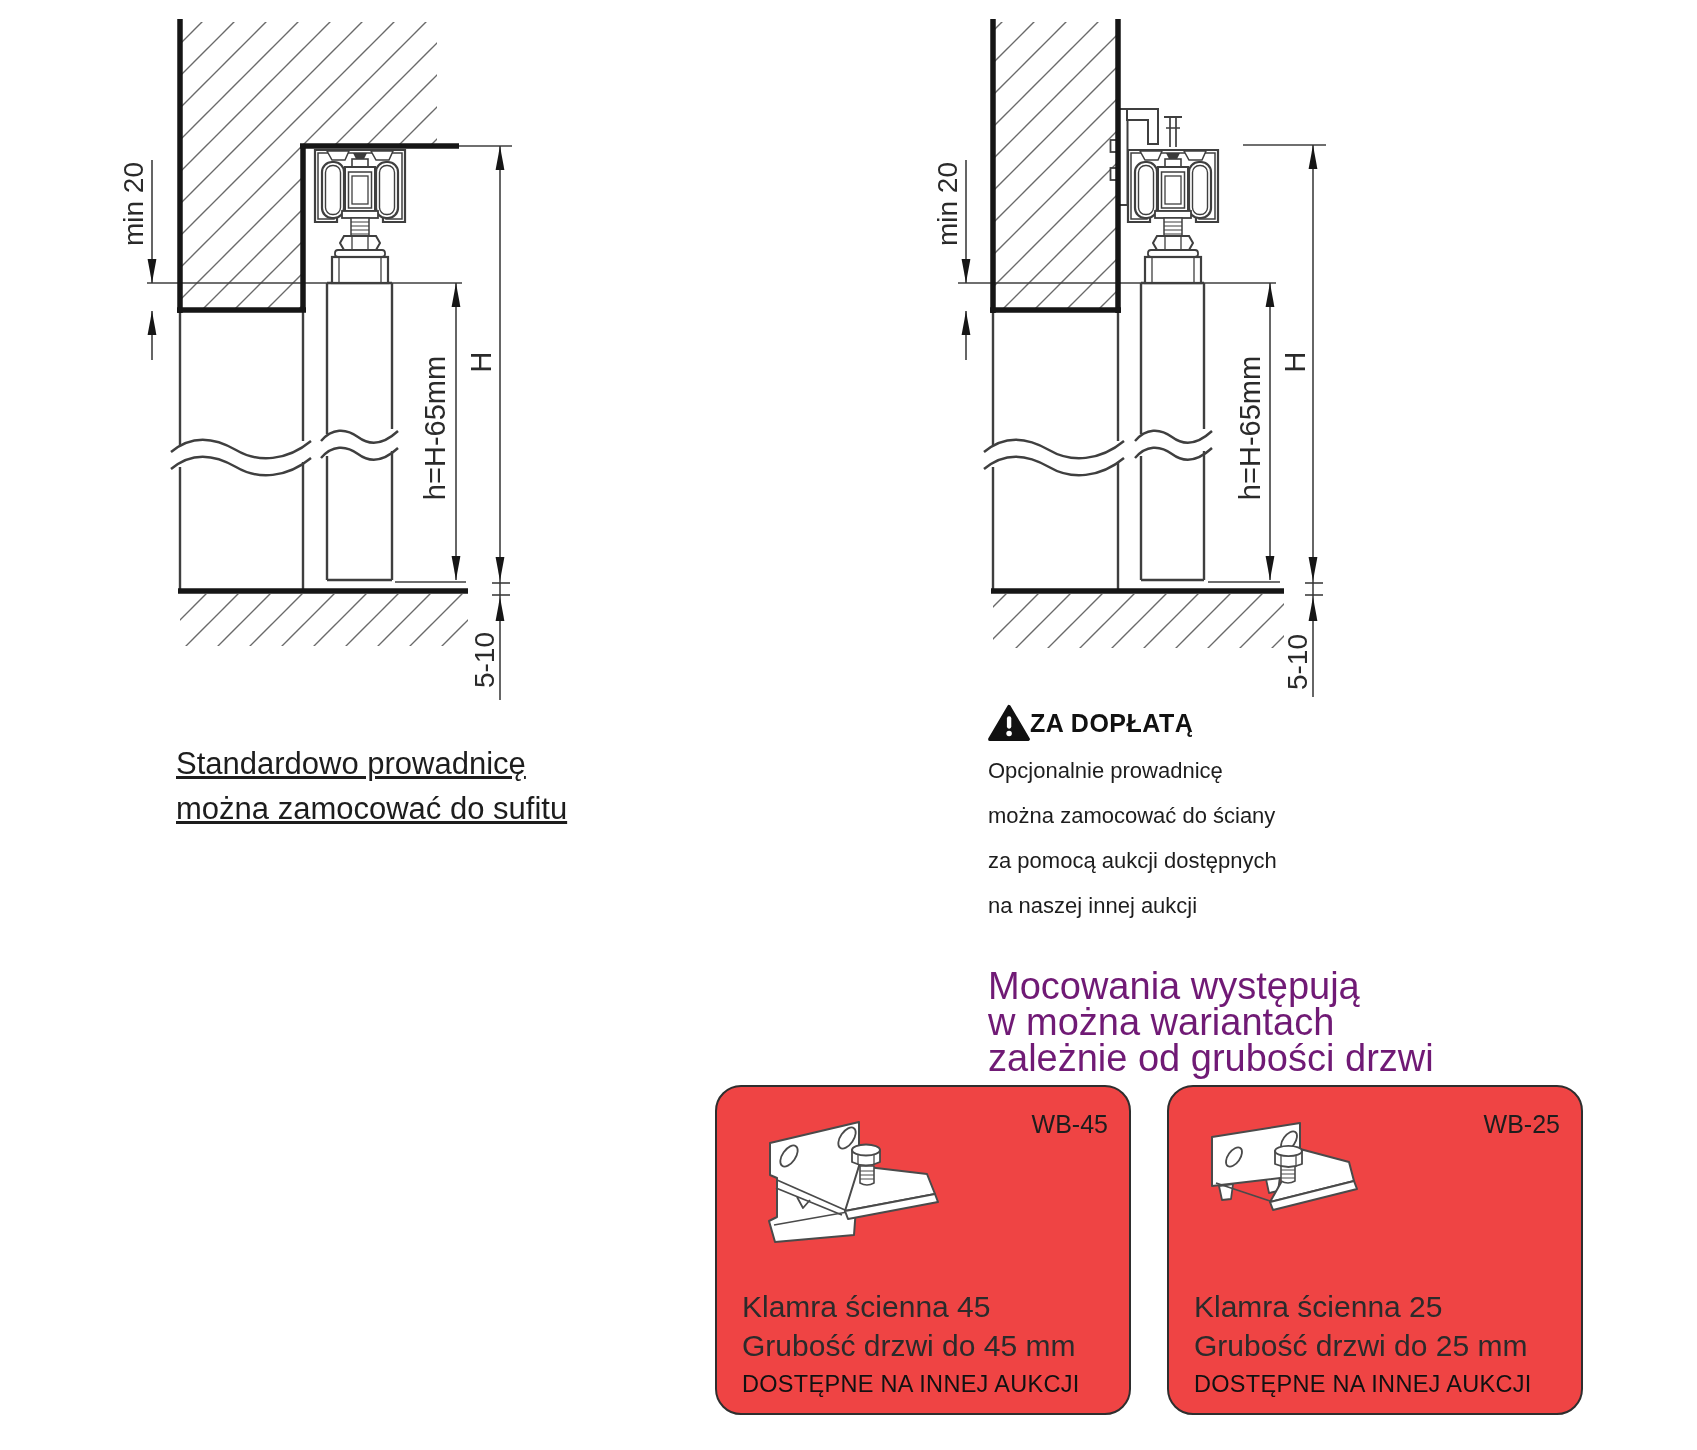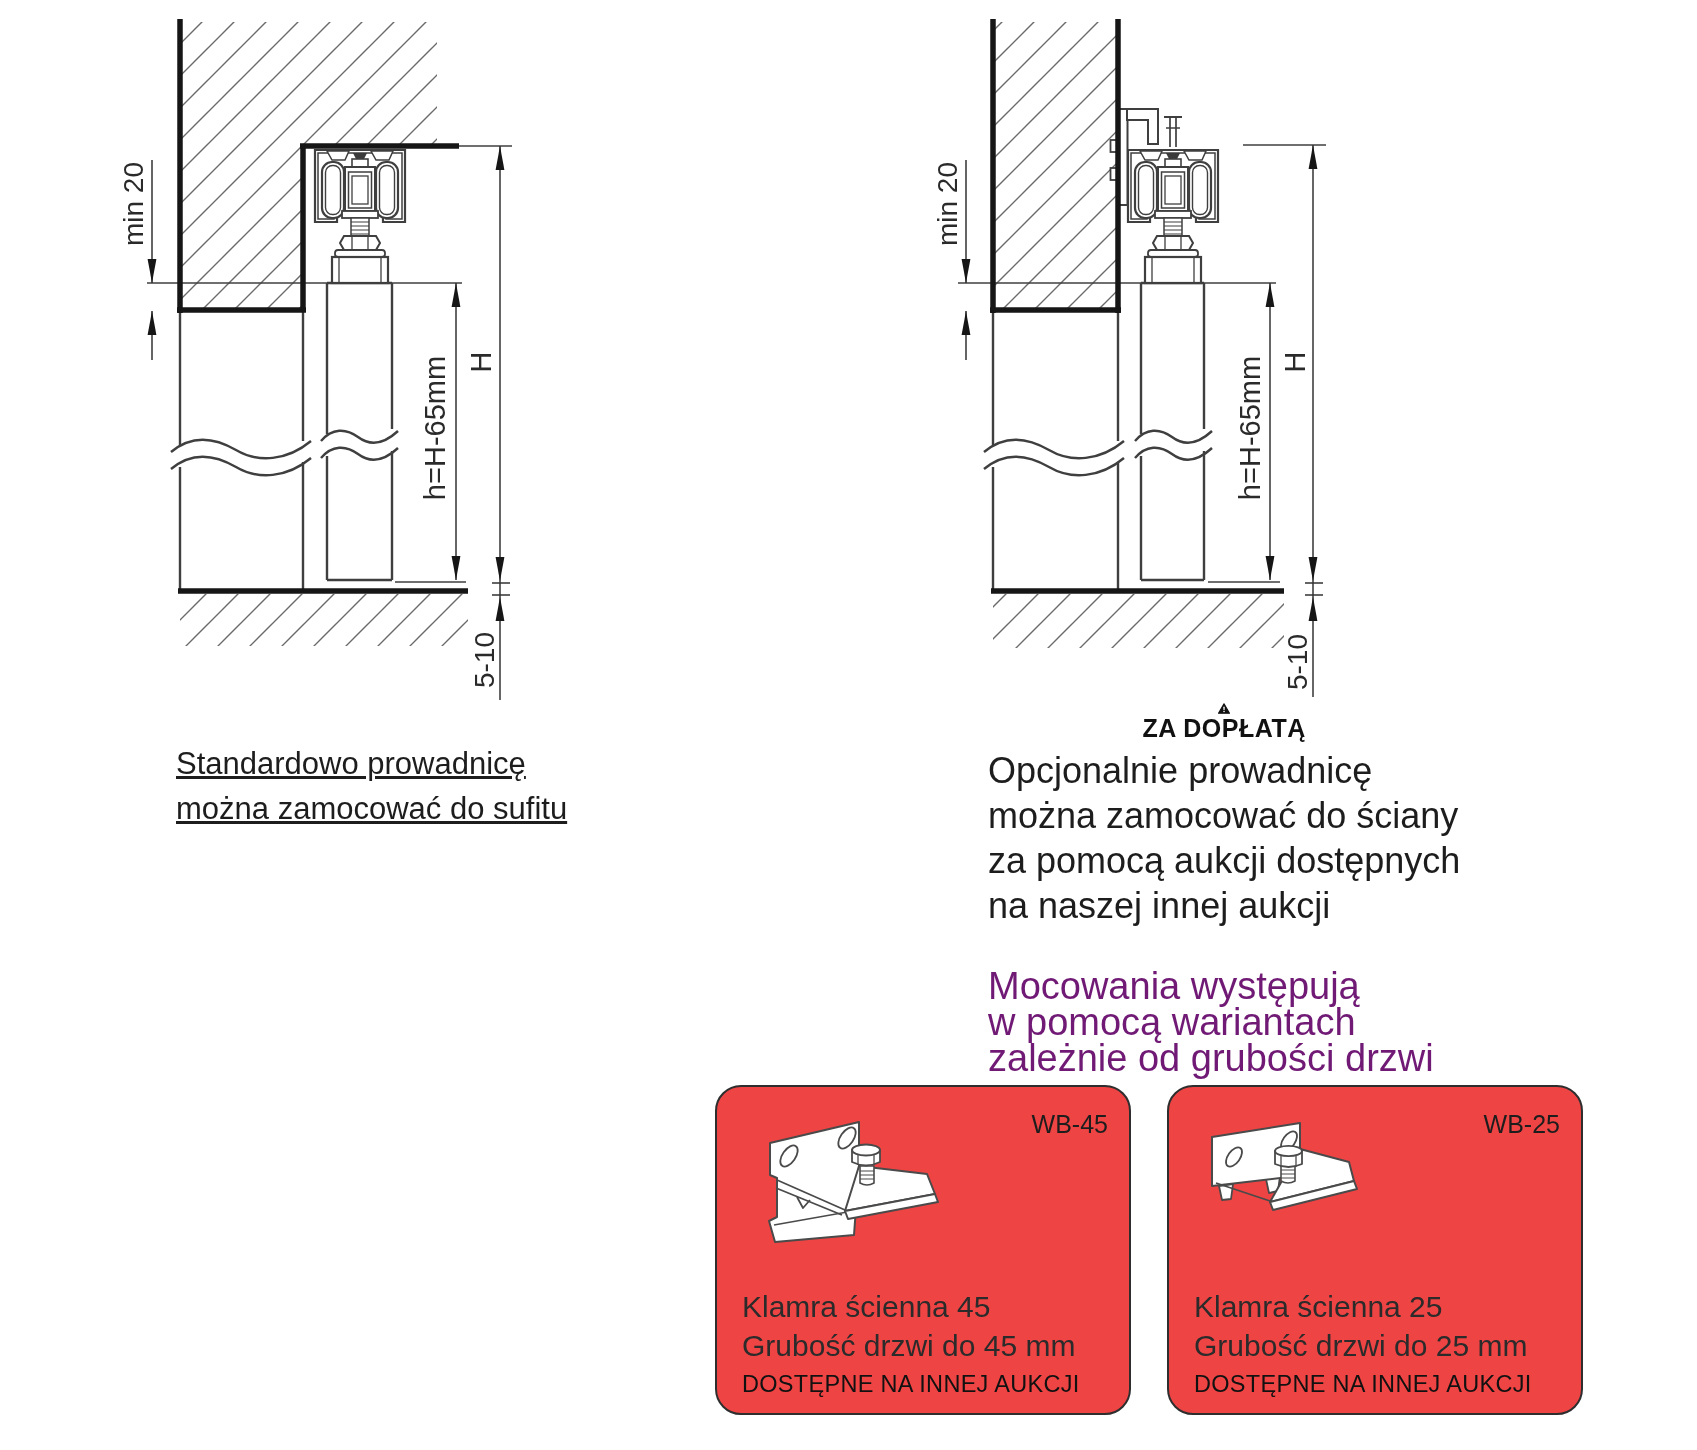--- a/index.html
+++ b/index.html
@@ -5,23 +5,23 @@
   html,body{margin:0;padding:0;background:#ffffff;}
   .canvas{
     position:relative;width:1697px;height:1450px;background:#ffffff;overflow:hidden;
     font-family:"Liberation Sans","DejaVu Sans",sans-serif;color:#1d1d1d;
   }
   .drawing-layer{position:absolute;left:0;top:0;}
   .caption{
     position:absolute;left:176px;top:741px;font-size:31px;line-height:45px;color:#1d1d1d;text-decoration:underline;
   }
   .right-block{position:absolute;left:988px;top:703px;}
-  .warning-row{display:flex;align-items:center;height:40px;flex-direction:column;}
+  .warning-row{display:flex;align-items:center;height:40px;}
   .warning-label{font-size:25px;font-weight:bold;letter-spacing:0.5px;color:#111;}
-  .para1{margin-top:5px;font-size:36px;line-height:45px;color:#1d1d1d;}
+  .para1{margin-top:5px;font-size:22px;line-height:45px;color:#1d1d1d;}
   .para2{margin-top:40px;font-size:38px;line-height:36px;color:#701a75;}
   .card{
     position:absolute;top:1085px;width:416px;height:330px;border:2px solid #2e2e2e;
     border-radius:26px;box-sizing:border-box;background:#ef4444;
   }
   .card.card-1{left:715px;}
   .card.card-2{left:1167px;}
   .card .code{position:absolute;right:21px;top:23px;font-size:25px;color:#1d1d1d;}
   .card .bracket-art{position:absolute;left:0;top:0;}
   .card .title{position:absolute;left:25px;top:203px;font-size:30px;color:#2b2b2b;}
@@ -204,21 +204,21 @@
       <span class="warning-label">ZA DOPŁATĄ</span>
     </div>
     <div class="para1">
       <div>Opcjonalnie prowadnicę</div>
       <div>można zamocować do ściany</div>
       <div>za pomocą aukcji dostępnych</div>
       <div>na naszej innej aukcji</div>
     </div>
     <div class="para2">
       <div>Mocowania występują</div>
-      <div>w pomocą wariantach</div>
+      <div>w można wariantach</div>
       <div>zależnie od grubości drzwi</div>
     </div>
   </div>
 
   <div class="card card-1">
     <svg class="bracket-art" width="416" height="200" viewBox="0 0 416 200">
       <g stroke="#4a4a4a" fill="#ffffff" stroke-linejoin="round">
         <path d="M53,56 L142,35 L142,79 L137,148 L58,155 L52,134 L60,130 L60,91 L53,88 Z" stroke-width="2"></path>
         <path d="M57,138 L136,124" stroke-width="1.5" fill="none"></path>
         <ellipse cx="72" cy="69" rx="6.5" ry="12" transform="rotate(35 72 69)" stroke-width="1.8" fill="none"></ellipse>

